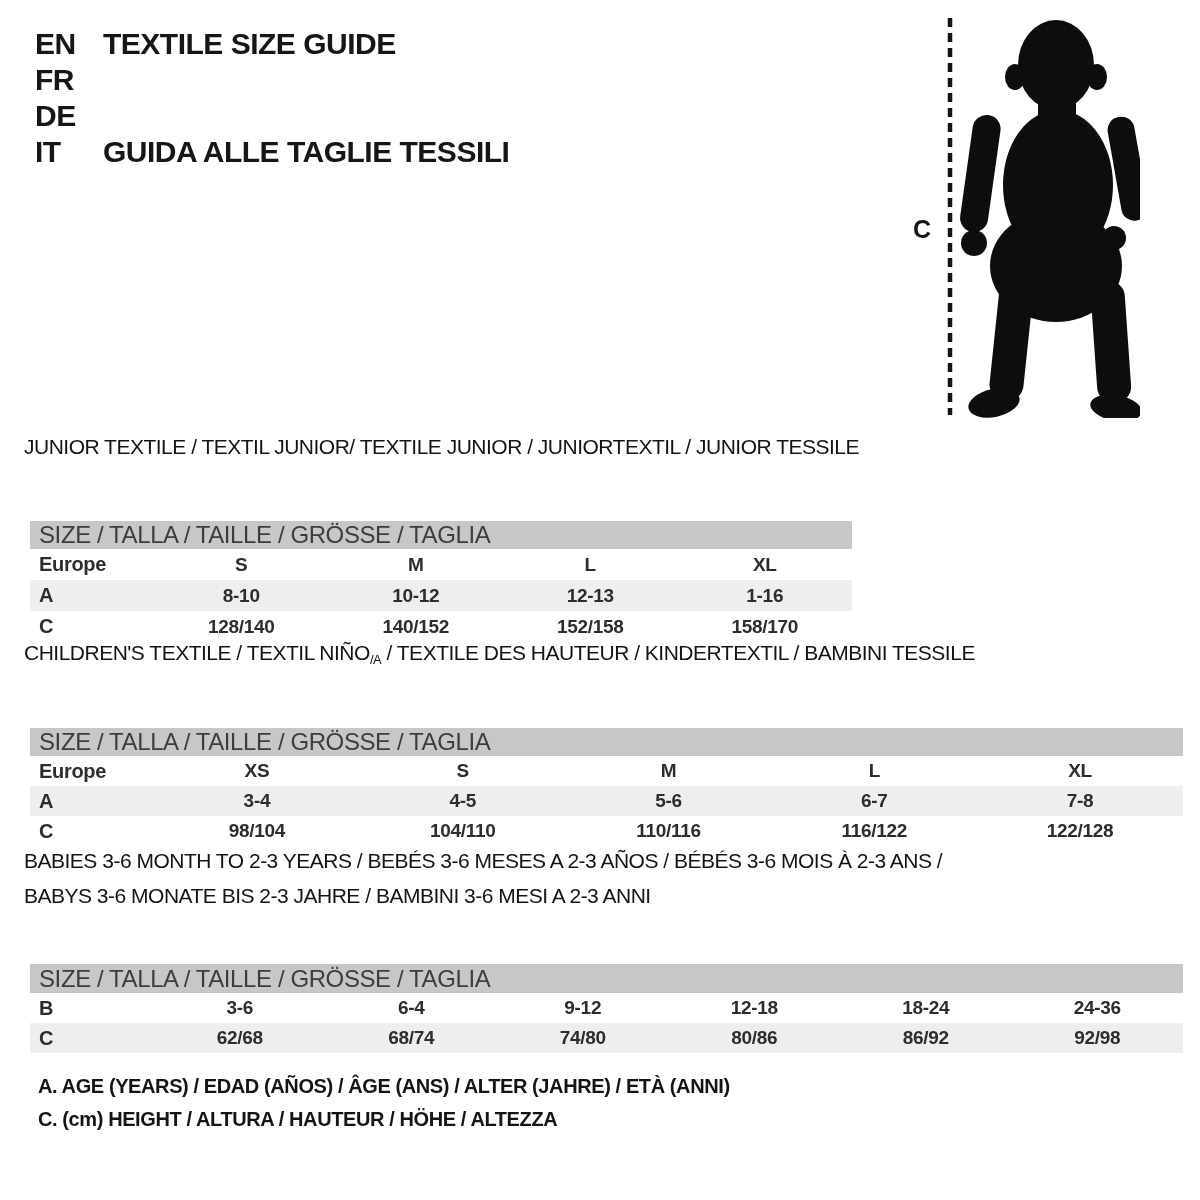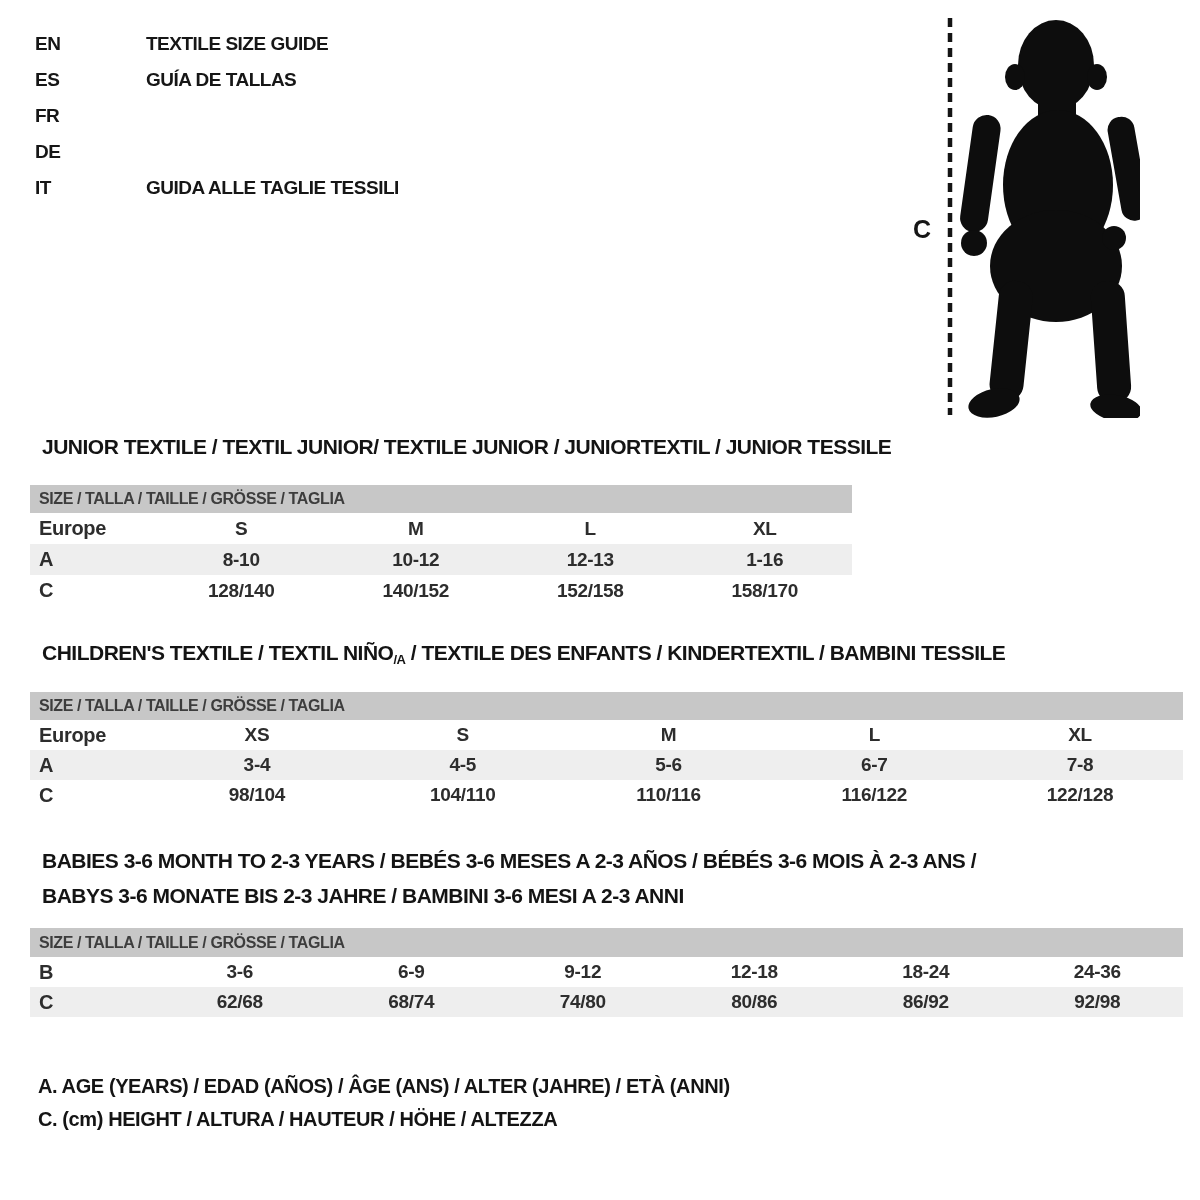--- a/index.html
+++ b/index.html
@@ -5,33 +5,33 @@
 <style>
   html,body{margin:0;padding:0;}
   body{
     width:1200px;height:1200px;position:relative;overflow:hidden;
     background:#ffffff;
     font-family:"Liberation Sans","DejaVu Sans",sans-serif;
     color:#161616;
   }
   
   .lang-block{position:absolute;left:35px;top:26px;}
-  .lang-row{display:flex;line-height:36px;font-size:19px;font-weight:bold;letter-spacing:-0.5px;white-space:nowrap;gap:43px;}
+  .lang-row{display:flex;line-height:36px;font-size:30px;font-weight:bold;letter-spacing:-0.5px;white-space:nowrap;}
   .lang-code{width:68px;flex:none;}
   
   .figure-svg{position:absolute;left:944px;top:13px;width:196px;height:405px;}
   .height-label{position:absolute;left:913px;top:215px;font-size:25px;font-weight:bold;}
   
-  .sec-title{position:absolute;left:42px;font-size:21px;font-weight:bold;letter-spacing:-0.5px;white-space:nowrap;color:#141414;}
+  .sec-title{position:absolute;left:24px;font-size:21px;font-weight:normal;letter-spacing:-0.5px;white-space:nowrap;color:#141414;}
   .sec-title .subscript{font-size:13px;position:relative;top:4px;}
   .two-line{line-height:35px;}
   
   .size-table{position:absolute;left:30px;color:#2d2d2d;}
   .size-bar{height:28px;background:#c7c7c7;display:flex;align-items:center;padding-left:9px;
-            font-size:16px;font-weight:bold;letter-spacing:-0.4px;color:#3d3d3d;white-space:nowrap;}
+            font-size:24px;font-weight:normal;letter-spacing:-0.4px;color:#3d3d3d;white-space:nowrap;margin-top:36px;}
   .trow{display:flex;align-items:center;}
   .trow.striped{background:#eeeeee;}
   .rlabel{width:115px;flex:none;padding-left:9px;font-size:20px;font-weight:bold;letter-spacing:-0.3px;}
   .cell{flex:1;text-align:center;font-size:19px;font-weight:bold;letter-spacing:-0.3px;}
   #junior-table{top:485px;width:822px;}
   #junior-table .trow{height:31px;}
   #children-table{top:692px;width:1153px;}
   #children-table .trow{height:30px;}
   #babies-table{top:928px;width:1153px;}
   #babies-table .size-bar{height:29px;}
@@ -40,24 +40,20 @@
   .footnotes{position:absolute;left:38px;top:1070px;font-size:20px;font-weight:bold;
              letter-spacing:-0.4px;line-height:33px;color:#141414;white-space:nowrap;}
 </style>
 </head>
 <body>
 
 <div class="lang-block">
   <div class="lang-row">
     <span class="lang-code">EN</span>
     <span class="lang-title">TEXTILE SIZE GUIDE</span>
-  </div>
-  <div class="lang-row">
-    <span class="lang-code">ES</span>
-    <span class="lang-title">GUÍA DE TALLAS</span>
   </div>
   <div class="lang-row">
     <span class="lang-code">FR</span>
   </div>
   <div class="lang-row">
     <span class="lang-code">DE</span>
   </div>
   <div class="lang-row">
     <span class="lang-code">IT</span>
     <span class="lang-title">GUIDA ALLE TAGLIE TESSILI</span>
@@ -109,21 +105,21 @@
   <div class="trow">
     <span class="rlabel">C</span>
     <span class="cell">128/140</span>
     <span class="cell">140/152</span>
     <span class="cell">152/158</span>
     <span class="cell">158/170</span>
   </div>
 </div>
 
 <div class="sec-title" style="top:641px;">
-  <span>CHILDREN'S TEXTILE / TEXTIL NIÑO</span><span class="subscript">/A</span><span> / TEXTILE DES ENFANTS / KINDERTEXTIL / BAMBINI TESSILE</span>
+  <span>CHILDREN'S TEXTILE / TEXTIL NIÑO</span><span class="subscript">/A</span><span> / TEXTILE DES HAUTEUR / KINDERTEXTIL / BAMBINI TESSILE</span>
 </div>
 <div class="size-table" id="children-table">
   <div class="size-bar">
     <span>SIZE / TALLA / TAILLE / GRÖSSE / TAGLIA</span>
   </div>
   <div class="trow">
     <span class="rlabel">Europe</span>
     <span class="cell">XS</span>
     <span class="cell">S</span>
     <span class="cell">M</span>
@@ -152,21 +148,21 @@
   <div>BABIES 3-6 MONTH TO 2-3 YEARS / BEBÉS 3-6 MESES A 2-3 AÑOS / BÉBÉS 3-6 MOIS À 2-3 ANS /</div>
   <div>BABYS 3-6 MONATE BIS 2-3 JAHRE / BAMBINI 3-6 MESI A 2-3 ANNI</div>
 </div>
 <div class="size-table" id="babies-table">
   <div class="size-bar">
     <span>SIZE / TALLA / TAILLE / GRÖSSE / TAGLIA</span>
   </div>
   <div class="trow">
     <span class="rlabel">B</span>
     <span class="cell">3-6</span>
-    <span class="cell">6-9</span>
+    <span class="cell">6-4</span>
     <span class="cell">9-12</span>
     <span class="cell">12-18</span>
     <span class="cell">18-24</span>
     <span class="cell">24-36</span>
   </div>
   <div class="trow striped">
     <span class="rlabel">C</span>
     <span class="cell">62/68</span>
     <span class="cell">68/74</span>
     <span class="cell">74/80</span>

